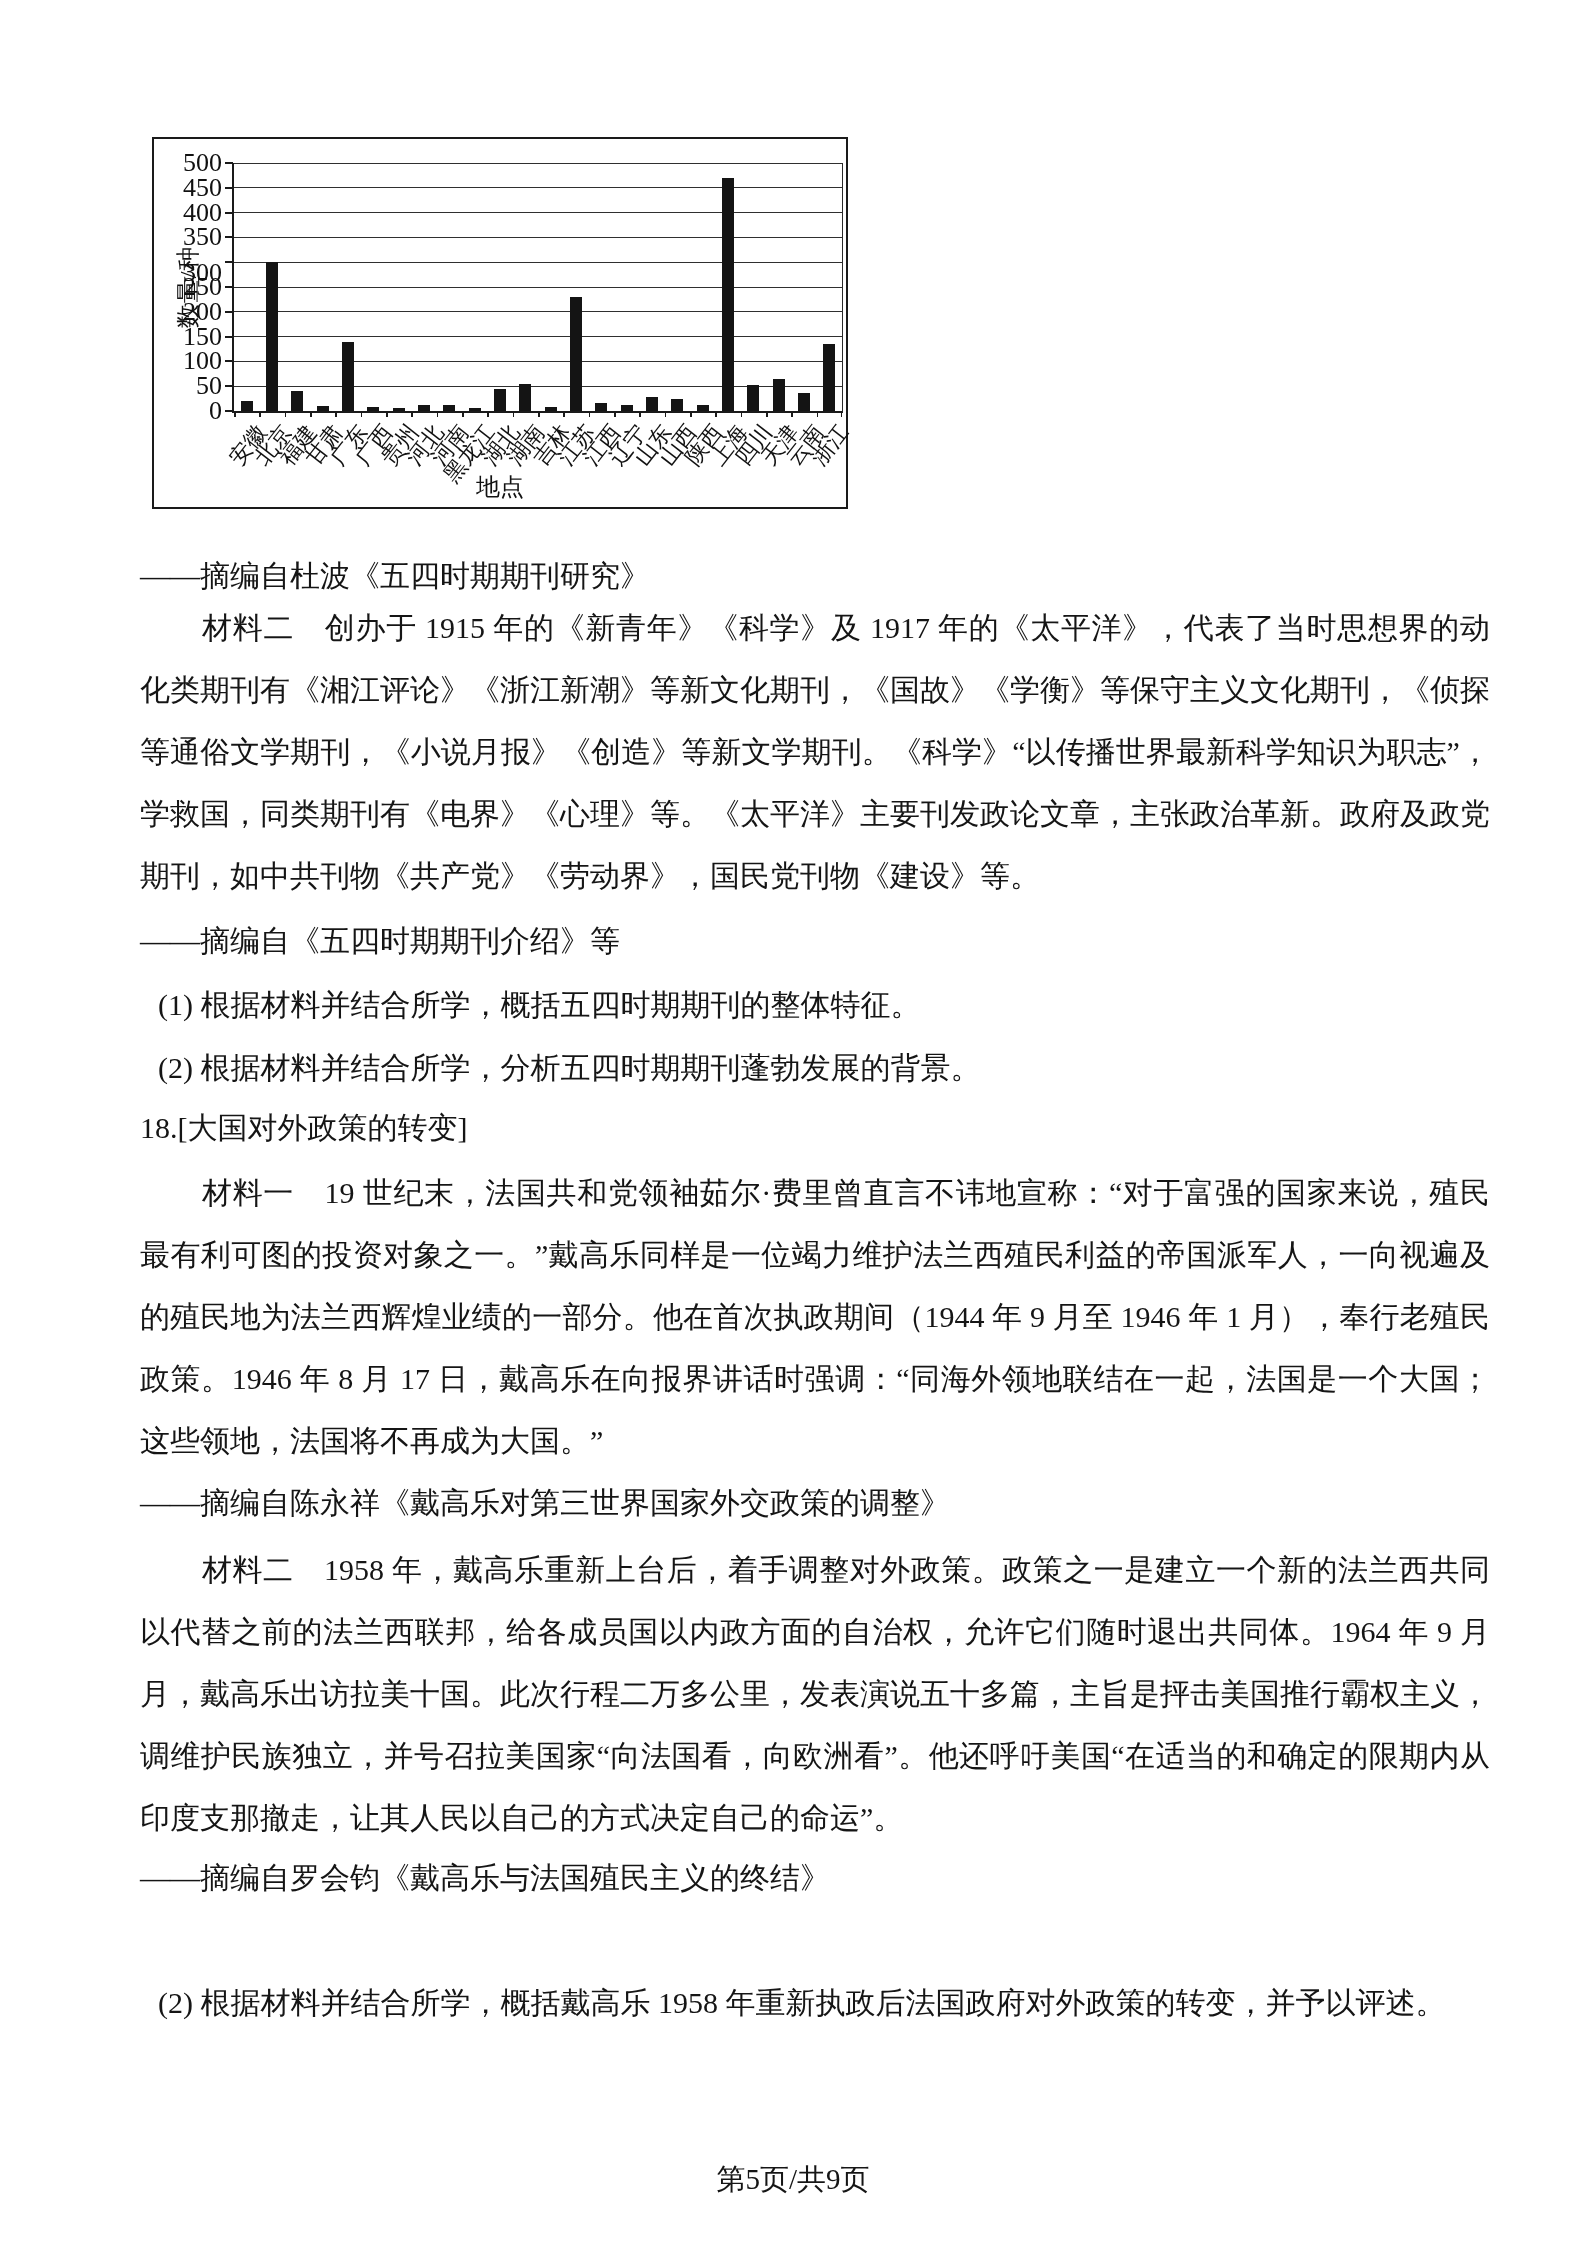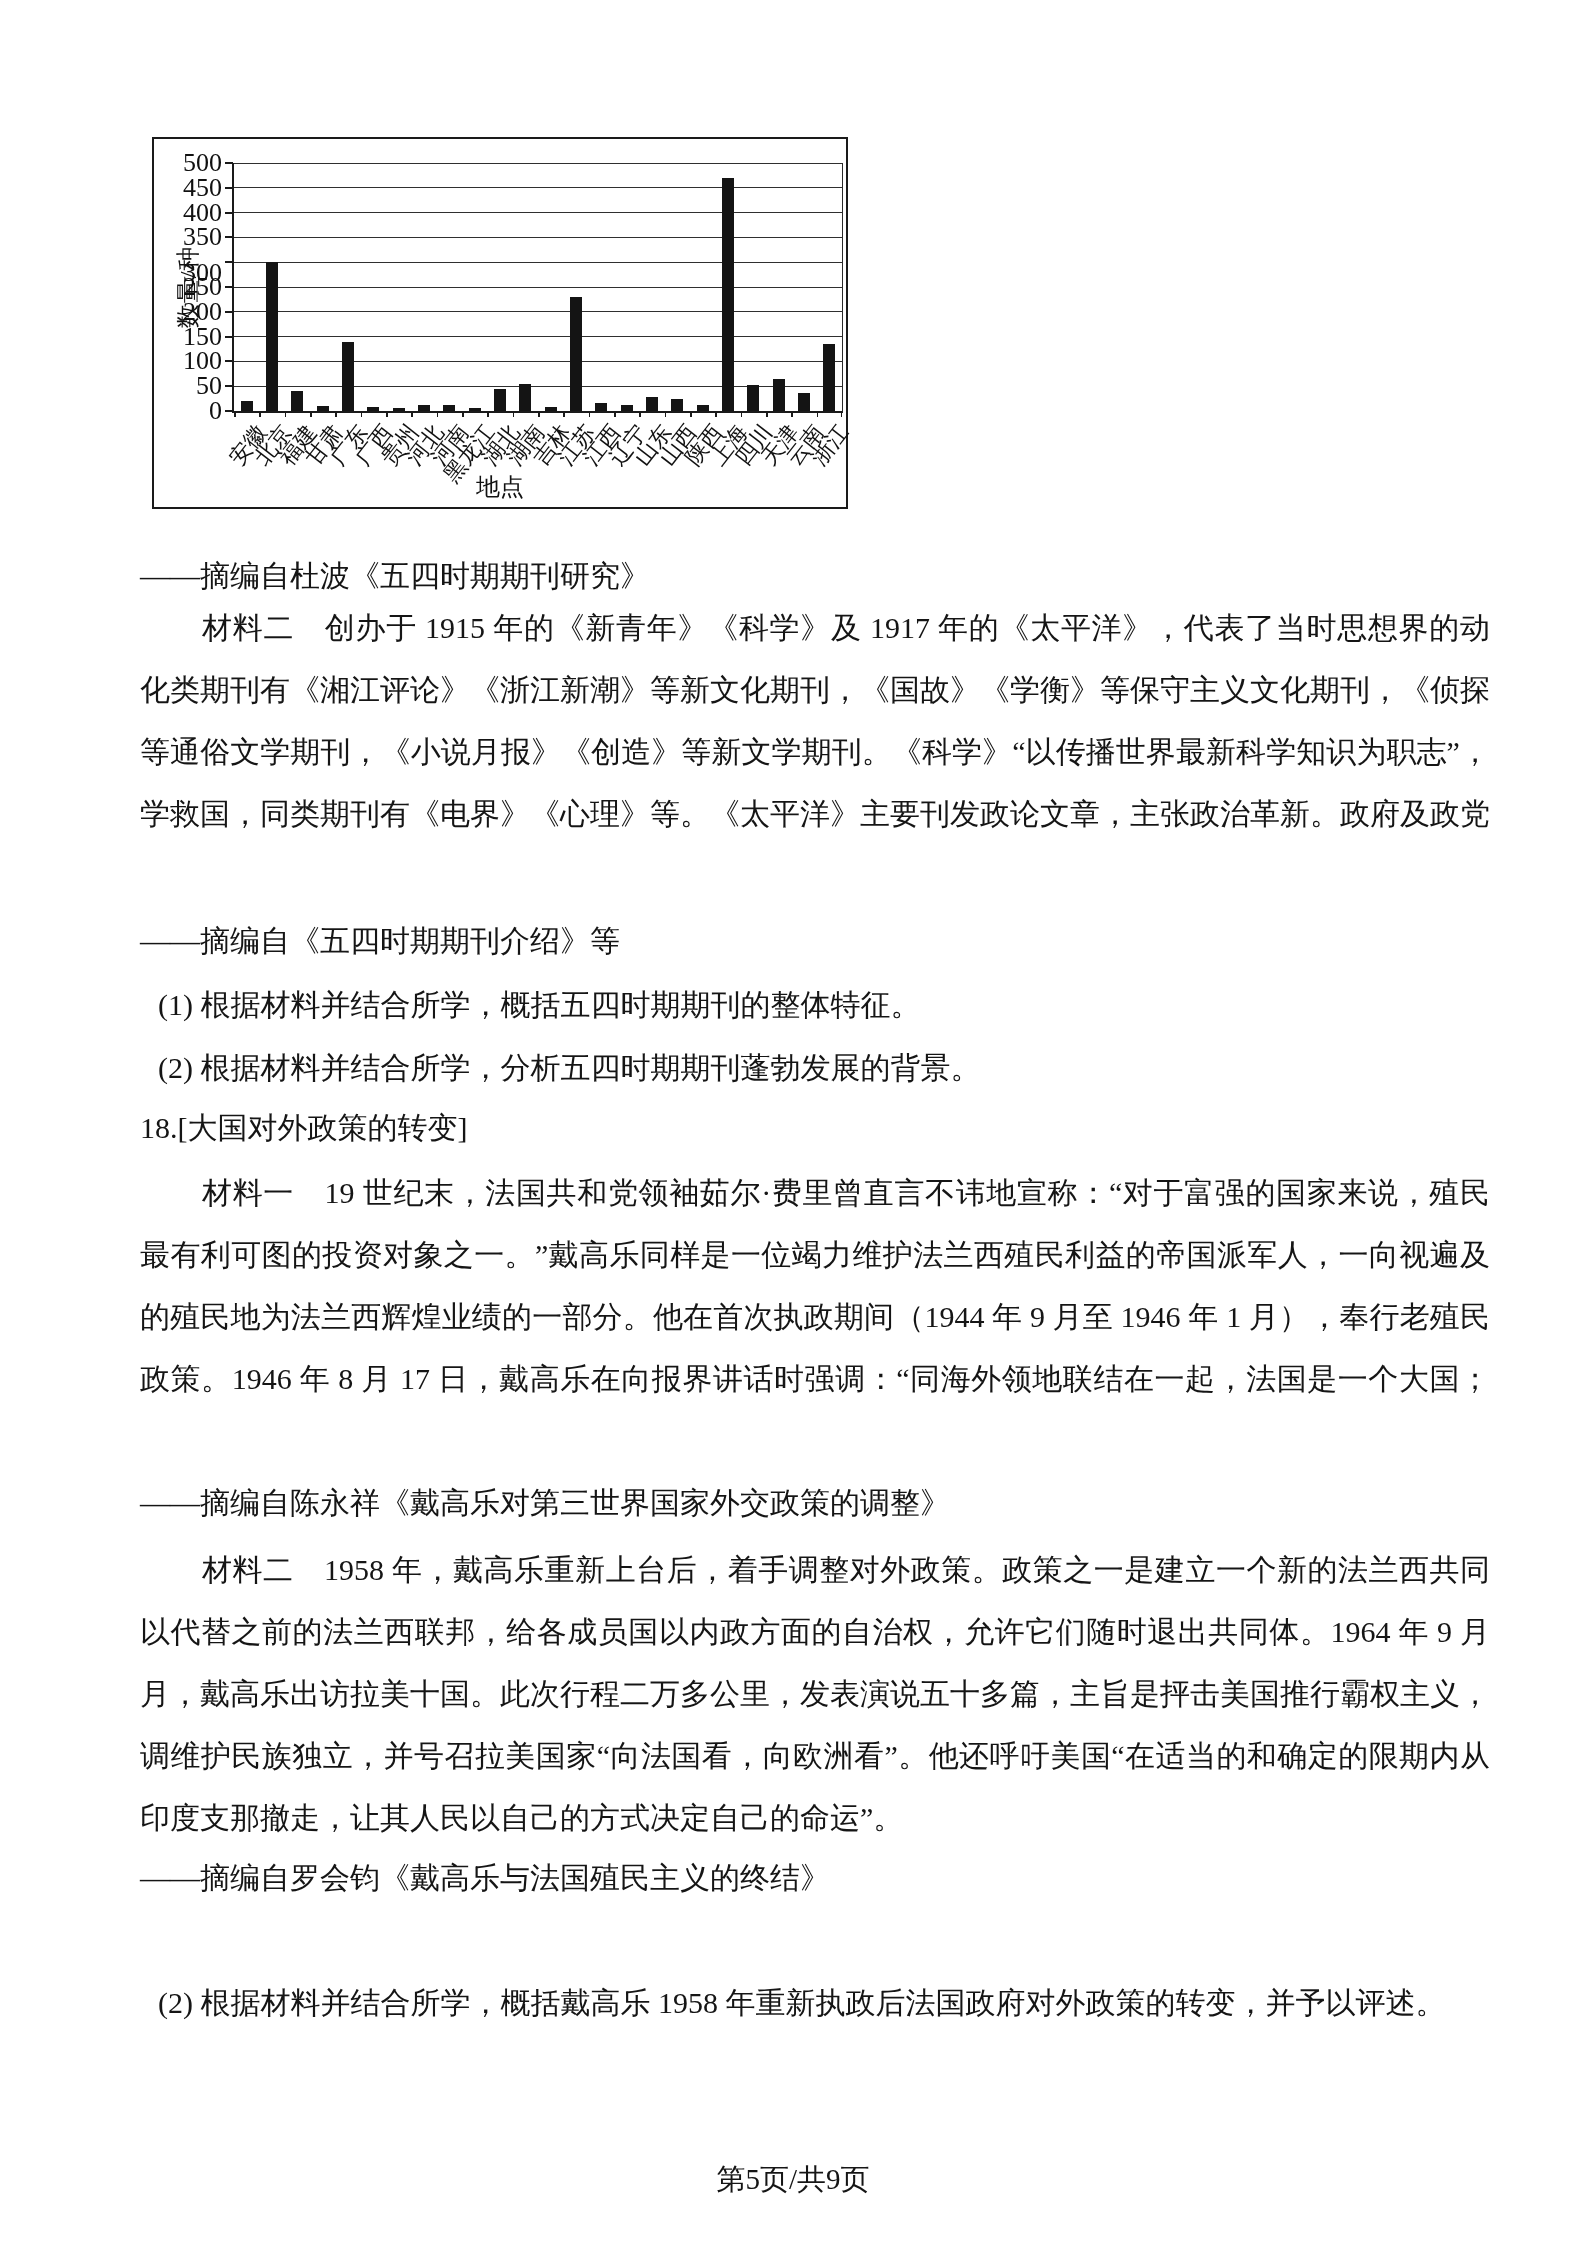--- a/index.html
+++ b/index.html
@@ -185,33 +185,35 @@
     <div id="x-title">地点</div>
   </div>
 
   <div class="block attr" style="top:545px;">——摘编自杜波《五四时期期刊研究》</div>
 
   <div class="block" style="top:597px;">
       <div class="tline just" style="text-indent: 62px;">材料二　创办于 1915 年的《新青年》《科学》及 1917 年的《太平洋》，代表了当时思想界的动态。文</div>
       <div class="tline just">化类期刊有《湘江评论》《浙江新潮》等新文化期刊，《国故》《学衡》等保守主义文化期刊，《侦探世界》</div>
       <div class="tline just">等通俗文学期刊，《小说月报》《创造》等新文学期刊。《科学》“以传播世界最新科学知识为职志”，主张科</div>
       <div class="tline just">学救国，同类期刊有《电界》《心理》等。《太平洋》主要刊发政论文章，主张政治革新。政府及政党亦办</div>
+      <div class="tline">期刊，如中共刊物《共产党》《劳动界》，国民党刊物《建设》等。</div>
     </div>
   <div class="block attr" style="top:910px;">——摘编自《五四时期期刊介绍》等</div>
 
   <div class="block qline" style="top:974px;">(1) 根据材料并结合所学，概括五四时期期刊的整体特征。</div>
   <div class="block qline" style="top:1037px;">(2) 根据材料并结合所学，分析五四时期期刊蓬勃发展的背景。</div>
 
   <div class="block hline" style="top:1097px;">18.[大国对外政策的转变]</div>
 
   <div class="block" style="top:1162px;">
       <div class="tline just" style="text-indent: 62px;">材料一　19 世纪末，法国共和党领袖茹尔·费里曾直言不讳地宣称：“对于富强的国家来说，殖民地是</div>
       <div class="tline just">最有利可图的投资对象之一。”戴高乐同样是一位竭力维护法兰西殖民利益的帝国派军人，一向视遍及全球</div>
       <div class="tline just">的殖民地为法兰西辉煌业绩的一部分。他在首次执政期间（1944 年 9 月至 1946 年 1 月），奉行老殖民主义</div>
       <div class="tline just">政策。1946 年 8 月 17 日，戴高乐在向报界讲话时强调：“同海外领地联结在一起，法国是一个大国；失去</div>
+      <div class="tline">这些领地，法国将不再成为大国。”</div>
     </div>
   <div class="block attr" style="top:1472px;font-family:Liberation Serif, serif;">——摘编自陈永祥《戴高乐对第三世界国家外交政策的调整》</div>
 
   <div class="block" style="top:1539px;">
       <div class="tline just" style="text-indent: 62px;">材料二　1958 年，戴高乐重新上台后，着手调整对外政策。政策之一是建立一个新的法兰西共同体，</div>
       <div class="tline just">以代替之前的法兰西联邦，给各成员国以内政方面的自治权，允许它们随时退出共同体。1964 年 9 月至 10</div>
       <div class="tline just">月，戴高乐出访拉美十国。此次行程二万多公里，发表演说五十多篇，主旨是抨击美国推行霸权主义，强</div>
       <div class="tline just">调维护民族独立，并号召拉美国家“向法国看，向欧洲看”。他还呼吁美国“在适当的和确定的限期内从</div>
       <div class="tline">印度支那撤走，让其人民以自己的方式决定自己的命运”。</div>
     </div>

